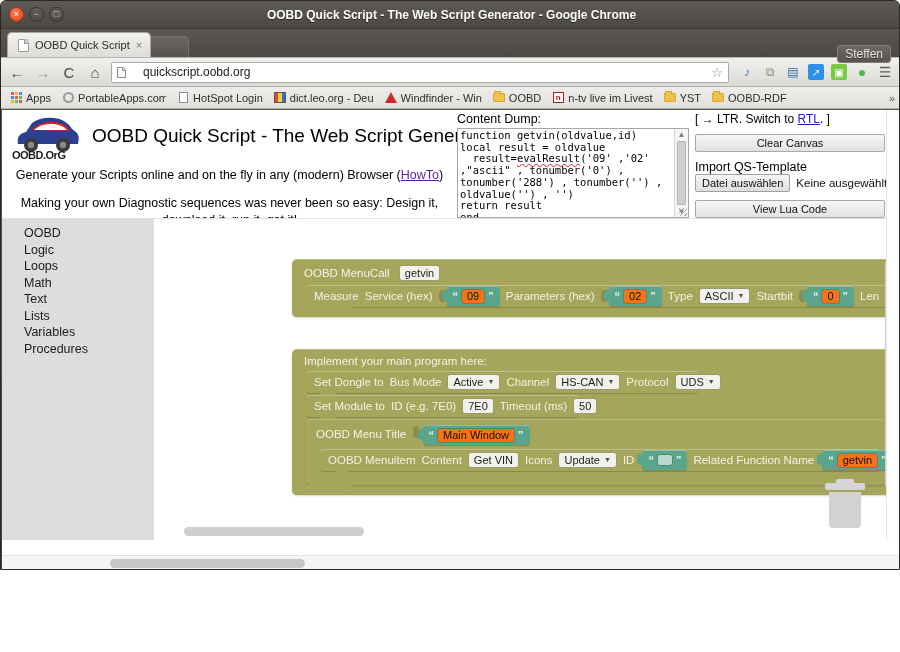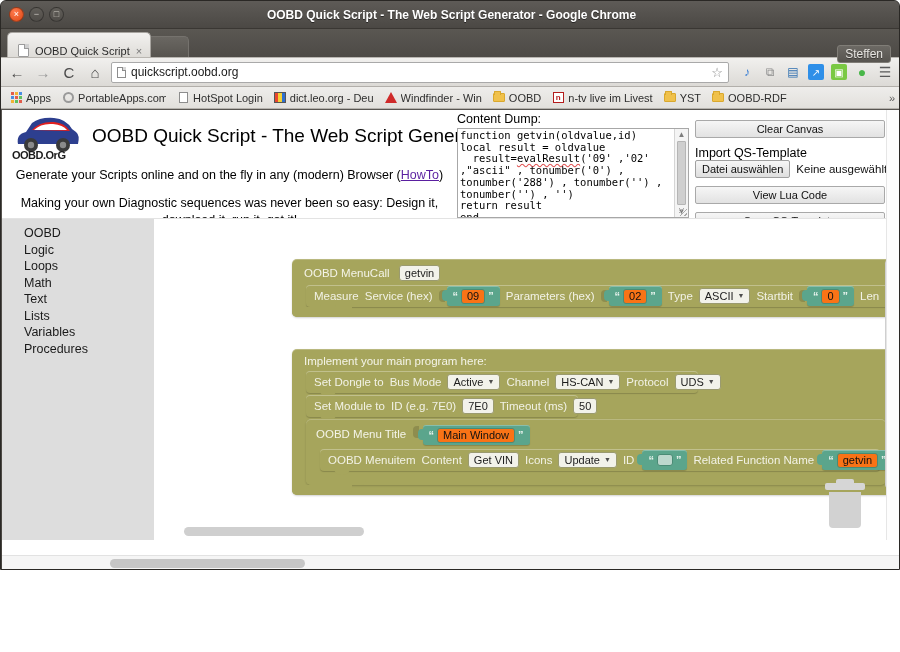--- a/index.html
+++ b/index.html
@@ -55,21 +55,21 @@
   
   .tabstrip {
     position: relative;
     height: 28px;
     background: linear-gradient(180deg,#5a5752 0%, #4d4a46 100%);
     display: flex; align-items: flex-end; padding-left: 6px;
   }
   .tab {
     position: relative;
     height: 25px;
-    display: flex; align-items: flex-end; gap: 6px;
+    display: flex; align-items: center; gap: 6px;
     padding: 0 8px 0 10px;
     background: linear-gradient(180deg,#f2f1ef 0%, #dedcd8 100%);
     border: 1px solid #a8a5a0;
     border-bottom: none;
     border-radius: 5px 5px 0 0;
     font-size: 11px; color: #2a2a2a;
     max-width: 160px;
   }
   .tab .favicon {
     width: 11px; height: 13px; background:#fff;
@@ -113,21 +113,21 @@
     width: 20px; height: 20px;
     display: flex; align-items: center; justify-content: center;
     font-size: 15px; color: #4a4a4a; line-height: 1;
   }
   .nav-btn.disabled { color: #9a9a9a; }
   .omnibox {
     flex: 1; height: 21px;
     background: #ffffff;
     border: 1px solid #a9a9a9;
     border-radius: 2px;
-    display: flex; align-items: center; gap: 5px;
+    display: flex; align-items: center; gap: 17px;
     padding: 0 5px;
     font-size: 12px; color: #1a1a1a;
     position: relative;
   }
   .omnibox .page-icon{
     width:9px;height:11px;background:#fff;border:1px solid #8d8d8d;
     position:relative;flex:none;
   }
   .omnibox .page-icon:after{
     content:"";position:absolute;right:-1px;top:-1px;width:3px;height:3px;
@@ -565,33 +565,36 @@
         </div>
 
         <div class="dump-col">
           <div class="dump-label">Content Dump:</div>
           <div class="dump-box">
             <div class="dump-text"><span>function getvin(oldvalue,id)</span>
 <span>local result = oldvalue</span>
 <span>  result=</span><span class="dump-underline">evalResult</span><span>('09' ,'02'</span>
 <span>,"ascii" , tonumber('0') ,</span>
 <span>tonumber('288') , tonumber('') ,</span>
-<span>tonumber('') , '')</span>
+<span>oldvalue('') , '')</span>
 <span>return result</span>
 <span>end</span></div>
             <div class="dump-scroll">
               <span class="arr">▲</span>
               <span class="thumb"></span>
               <span class="arr">▼</span>
             </div>
             <span class="dump-resize"></span>
           </div>
         </div>
 
         <div class="right-col">
+          <div class="ltr-note">
+            <span>[ → LTR. Switch to </span><a href="#">RTL</a><span>. ]</span>
+          </div>
           <div class="qs-btn">Clear Canvas</div>
           <div class="import-label">Import QS-Template</div>
           <div class="file-row">
             <span class="file-btn">Datei auswählen</span>
             <span class="file-none">Keine ausgewählt</span>
           </div>
           <div class="qs-btn">View Lua Code</div>
           <div class="qs-btn">Save QS-Template</div>
           <div class="qs-btn">Download as compiled OOBD script</div>
         </div>

